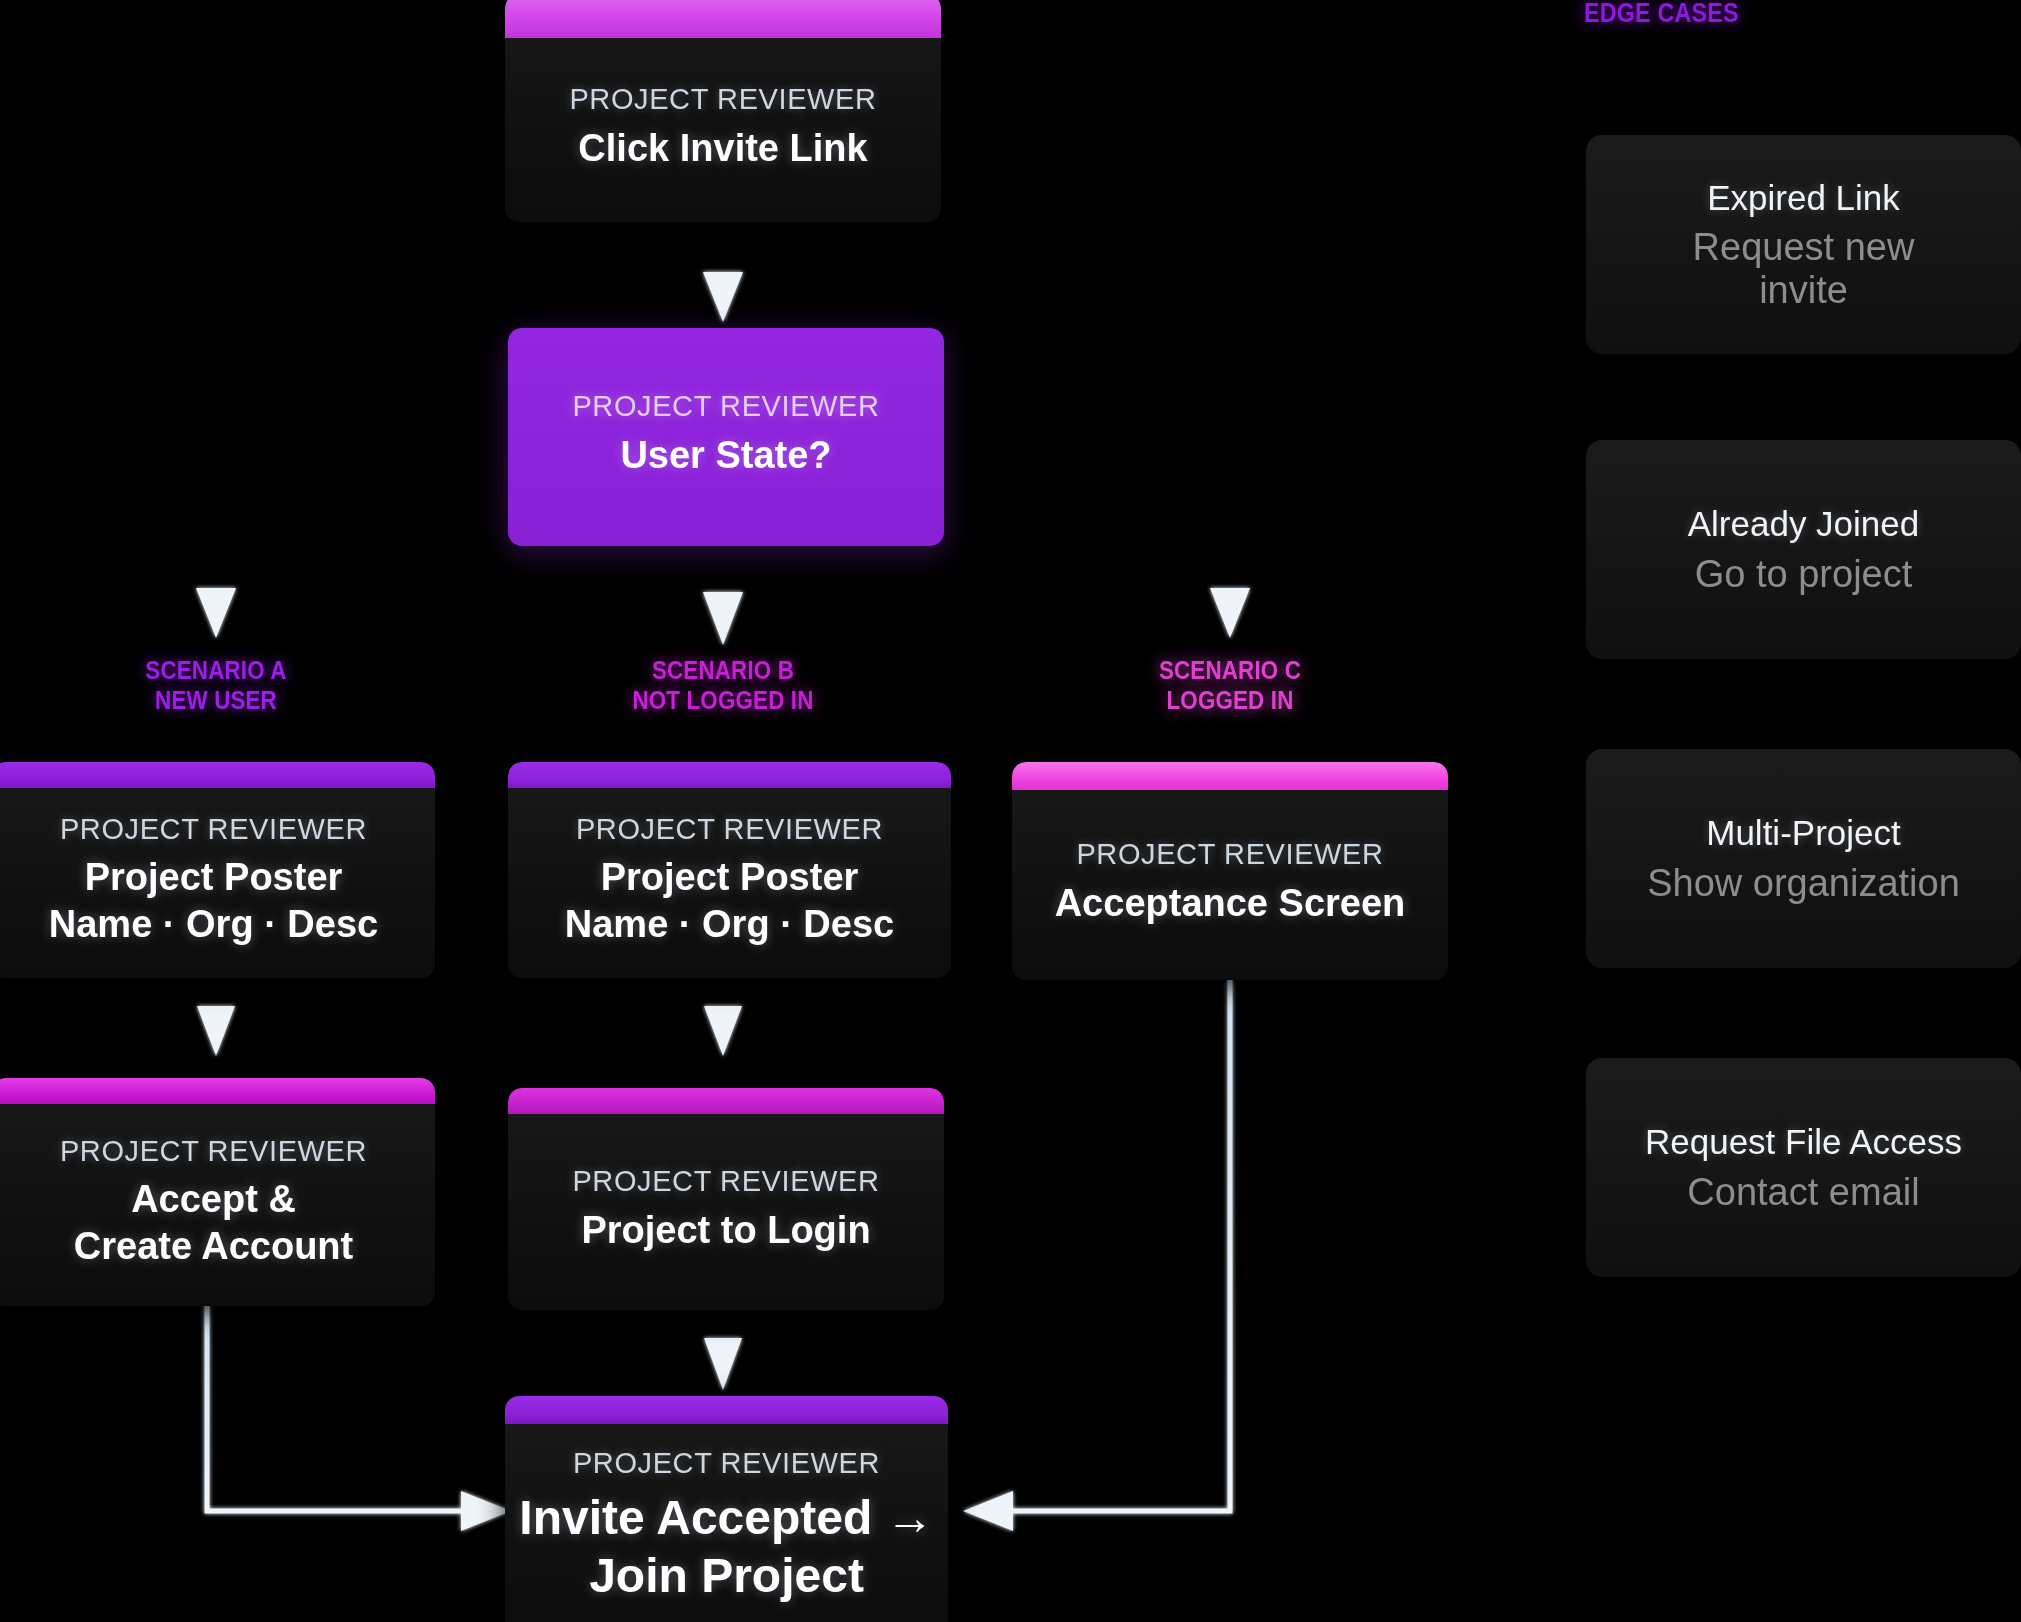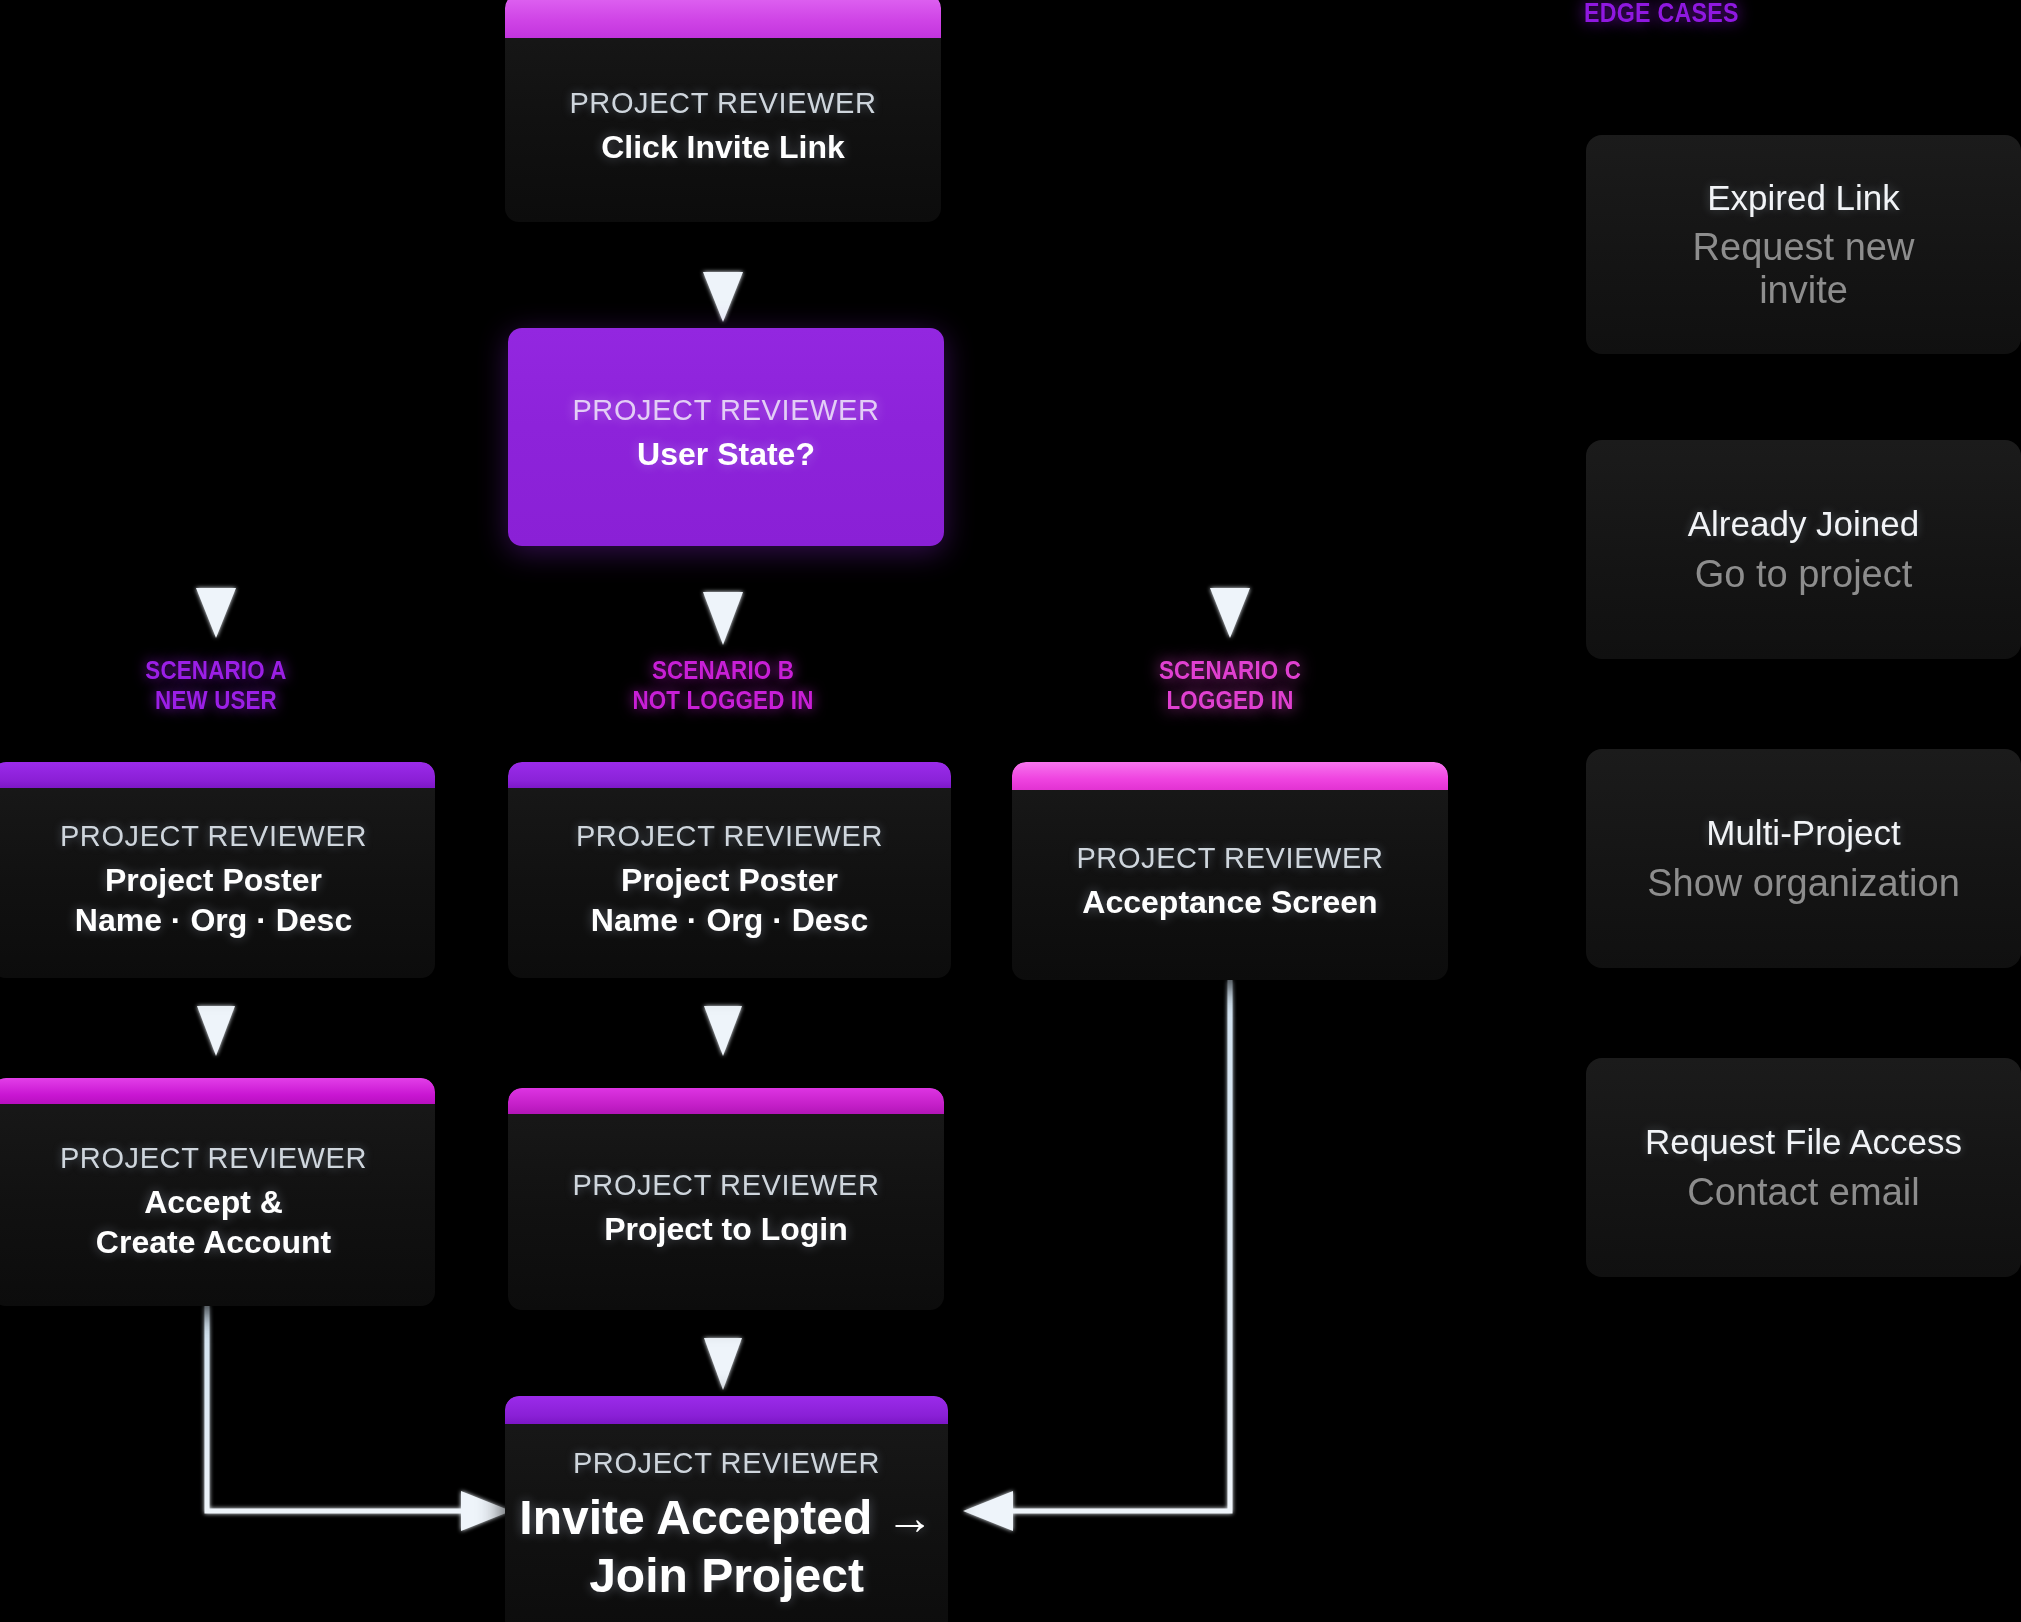--- a/index.html
+++ b/index.html
@@ -38,21 +38,21 @@
     font-size: 29px;
     letter-spacing: .6px;
     font-weight: 400;
     text-align: center;
     line-height: 1.12;
     text-shadow: 0 0 10px rgba(190,210,235,.35);
   }
   .title {
     color: #ffffff;
     font-weight: 700;
-    font-size: 32px;
+    font-size: 38px;
     text-align: center;
     line-height: 1.18;
     margin-top: 10px;
     text-shadow: 0 0 12px rgba(220,230,255,.33);
   }
   .title.lg { font-size: 48px; }
 
   
   .node.decision {
     background: linear-gradient(180deg, #9327e0 0%, #8d23da 45%, #8a20d6 100%);

